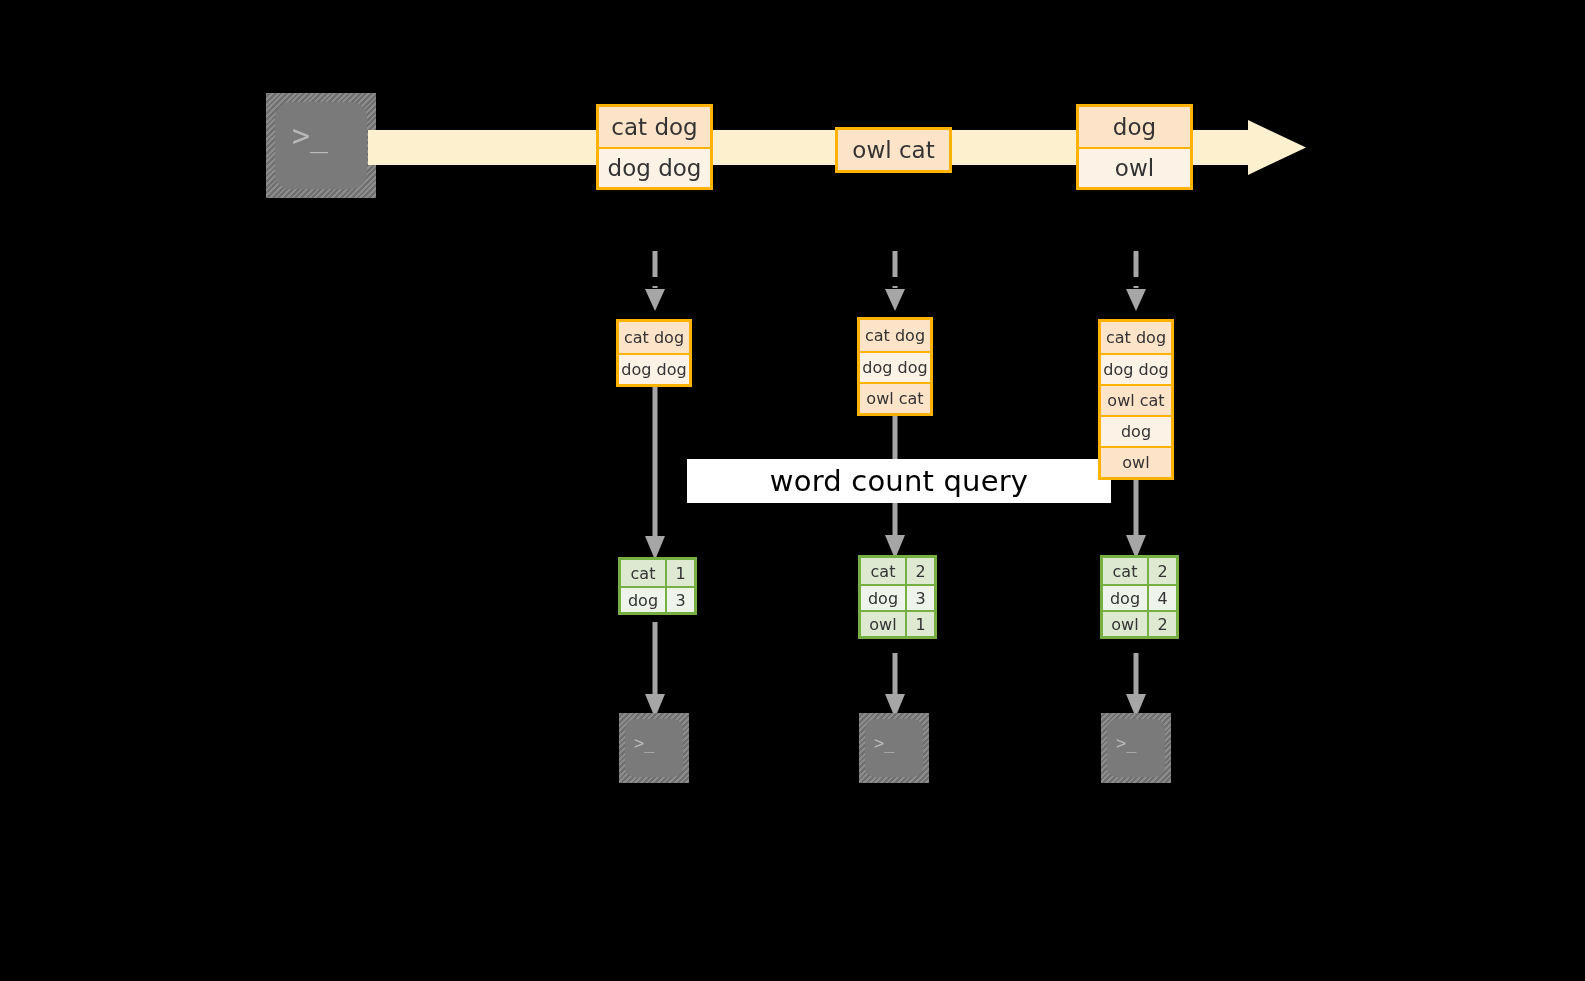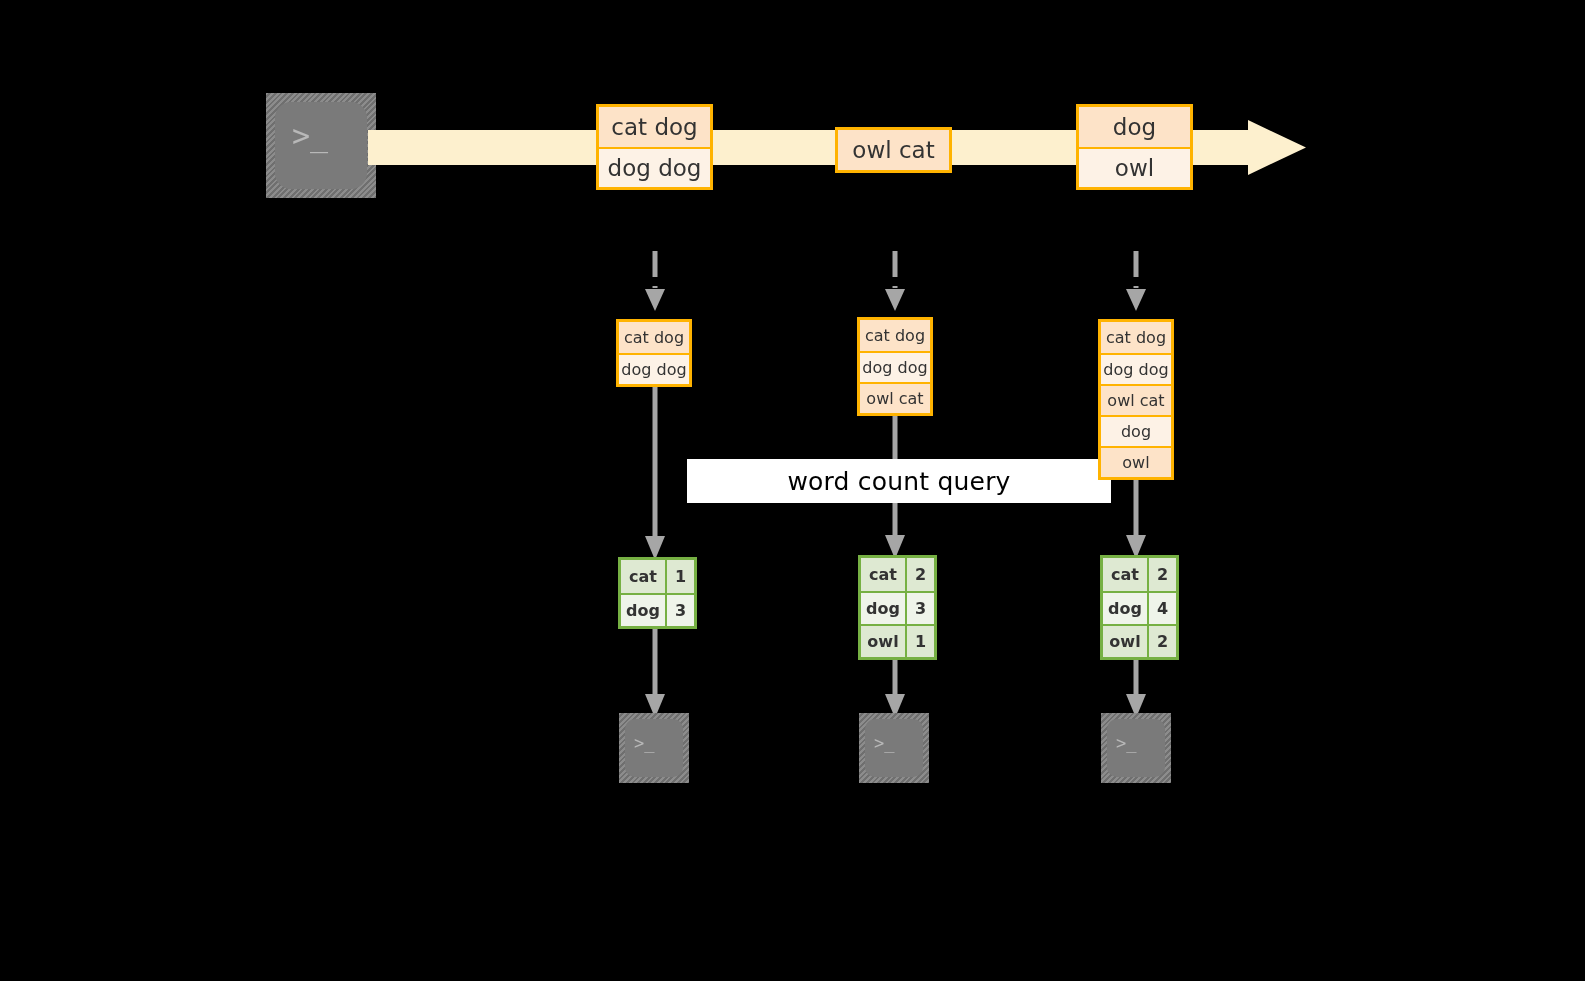--- a/index.html
+++ b/index.html
@@ -180,39 +180,38 @@
     top: 459px;
     width: 424px;
     height: 44px;
     background: #FFFFFF;
     display: flex;
     align-items: center;
     justify-content: center;
     z-index: 3;
   }
   #query-banner .label {
-    font-size: 25px;
+    font-size: 29px;
     color: #000000;
     white-space: nowrap;
     letter-spacing: 0.2px;
   }
 
   
   .result-table {
     position: absolute;
     box-sizing: border-box;
     border: 3px solid #76B043;
     z-index: 5;
     border-collapse: collapse;
   }
   .result-table .rrow {
     display: flex;
-    height: 33px;
-    box-sizing: border-box;
-    font-weight: bold;
+    height: 26px;
+    box-sizing: border-box;
   }
   .result-table .rrow + .rrow {
     border-top: 2px solid #76B043;
   }
   .result-table .cell {
     box-sizing: border-box;
     display: flex;
     align-items: center;
     justify-content: center;
     font-size: 16px;

